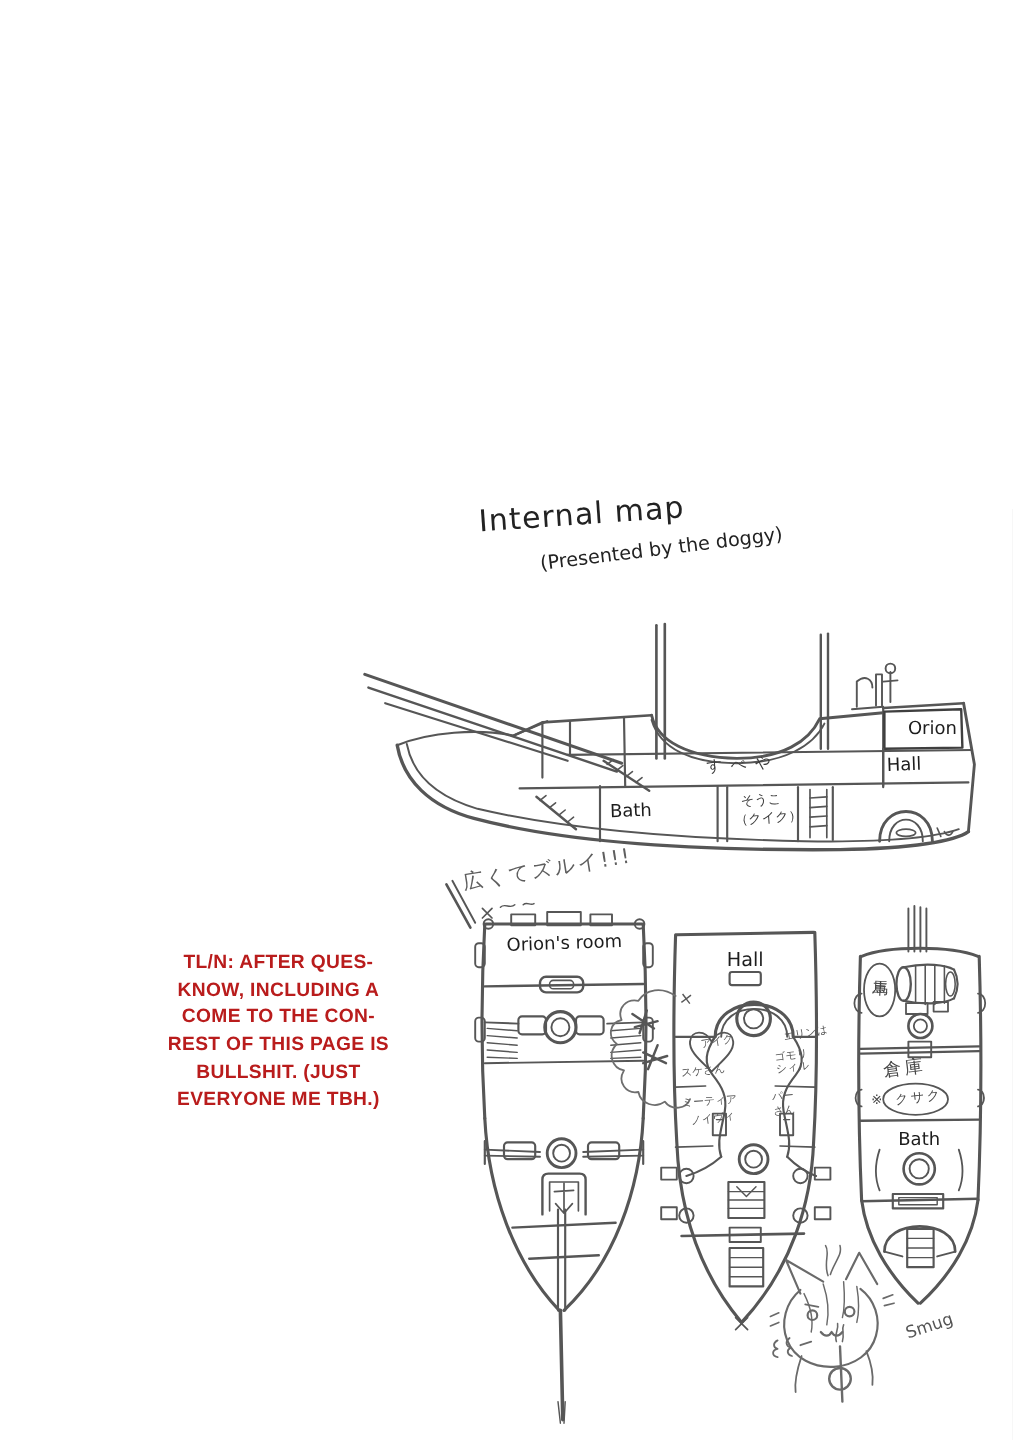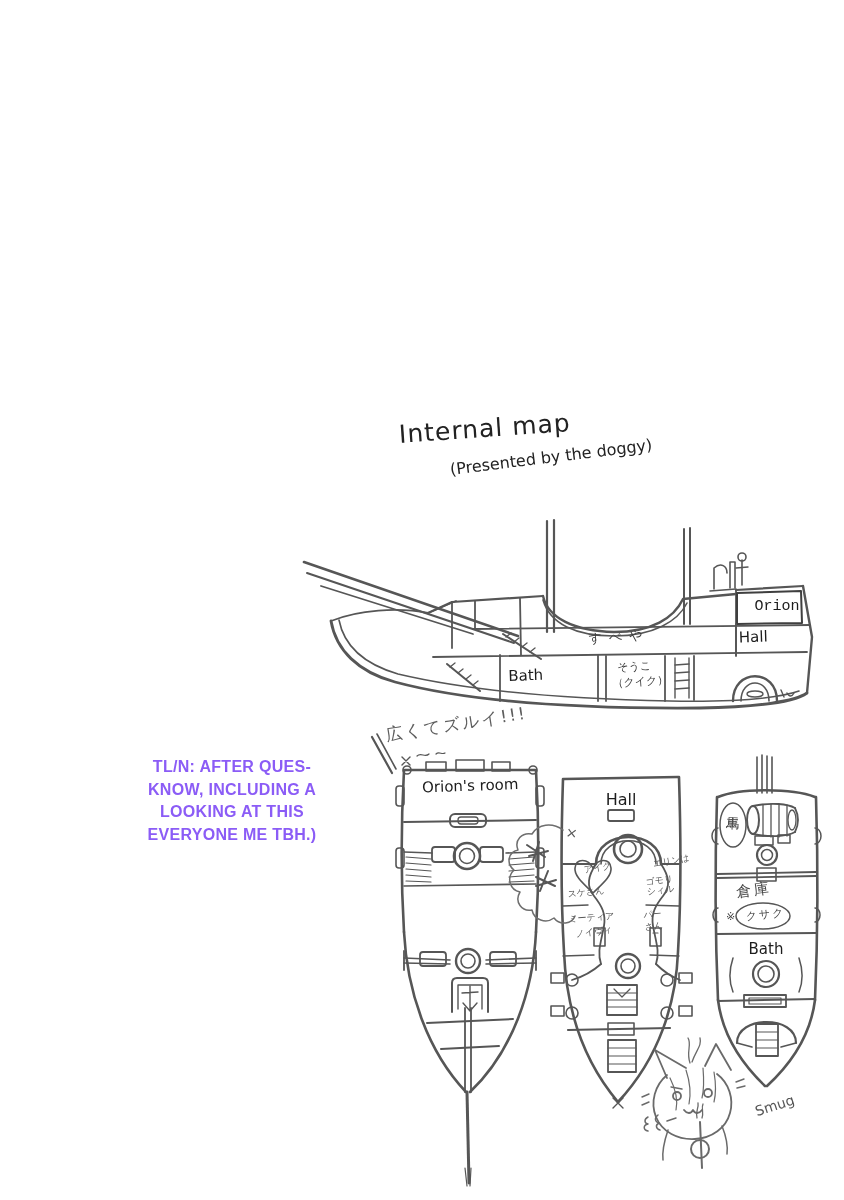--- a/index.html
+++ b/index.html
@@ -6,26 +6,26 @@
   #canvas{
     position:relative;width:844px;height:1200px;background:#ffffff;
     overflow:hidden;font-family:"DejaVu Sans",sans-serif;color:#1d1d1d;
   }
   #sketch{position:absolute;left:0;top:0;}
   .txt{position:absolute;white-space:nowrap;transform-origin:left top;}
   .title-main{left:398px;top:420px;font-size:25px;letter-spacing:1px;transform:rotate(-4deg);color:#222;}
   .title-credit{left:449px;top:460px;font-size:16px;transform:rotate(-7deg);color:#222;}
   .complaint{left:384px;top:724px;font-size:17px;letter-spacing:2px;transform:rotate(-9deg);color:#5e5e5e;}
   .tln{
-    position:absolute;left:102px;top:756px;width:260px;text-align:center;
+    position:absolute;left:102px;top:792px;width:260px;text-align:center;
     font-family:"Liberation Sans","DejaVu Sans",sans-serif;font-weight:bold;
-    font-size:16px;line-height:1.42;color:#8b5cf6;letter-spacing:.3px;
+    font-size:16px;line-height:1.42;color:#b91c1c;letter-spacing:.3px;
   }
   .tln div{white-space:nowrap;}
-  .sv-orion{left:739px;top:598px;width:76px;text-align:center;font-size:15px;font-family:Liberation Mono, monospace;}
+  .sv-orion{left:739px;top:598px;width:76px;text-align:center;font-size:15px;}
   .sv-hall{left:722px;top:629px;width:62px;text-align:center;font-size:15px;transform:rotate(-2deg);}
   .sv-bath{left:508px;top:667px;font-size:15px;transform:rotate(-2deg);}
   .sv-cabin{left:588px;top:630px;font-size:13px;letter-spacing:7px;transform:rotate(-4deg);color:#3c3c3c;}
   .sv-storage{left:617px;top:660px;font-size:11px;color:#3c3c3c;transform:rotate(-3deg);}
   .sv-storage-note{left:612px;top:676px;font-size:11px;color:#3c3c3c;transform:rotate(-4deg);}
   .p1-title{left:406px;top:779px;width:128px;text-align:center;font-size:15px;transform:rotate(-2deg);}
   .p2-title{left:590px;top:790px;width:62px;text-align:center;font-size:16px;}
   .p3-bath{left:734px;top:940px;width:64px;text-align:center;font-size:15px;}
   .p3-storage{left:735px;top:883px;font-size:15px;letter-spacing:3px;transform:rotate(-7deg);color:#474747;}
   .p3-ref{left:726px;top:910px;font-size:11px;color:#474747;}
@@ -279,21 +279,23 @@
   <div class="txt sv-bath">Bath</div>
   <div class="txt sv-cabin">すべや</div>
   <div class="txt sv-storage">そうこ</div>
   <div class="txt sv-storage-note">（クイク）</div>
 
   <div class="txt complaint">広くてズルイ!!!</div>
 
   <div class="tln">
     <div>TL/N: AFTER QUES-</div>
     <div>KNOW, INCLUDING A</div>
-    <div>LOOKING AT THIS</div>
+    <div>COME TO THE CON-</div>
+    <div>REST OF THIS PAGE IS</div>
+    <div>BULLSHIT. (JUST</div>
     <div>EVERYONE ME TBH.)</div>
   </div>
 
   <div class="txt p1-title">Orion's room</div>
   <div class="txt p2-title">Hall</div>
 
   <div class="txt crossout">×</div>
   <div class="scr scr0">アイク</div>
   <div class="scr scr1">スケさん</div>
   <div class="scr scr2">ミーティア</div>

